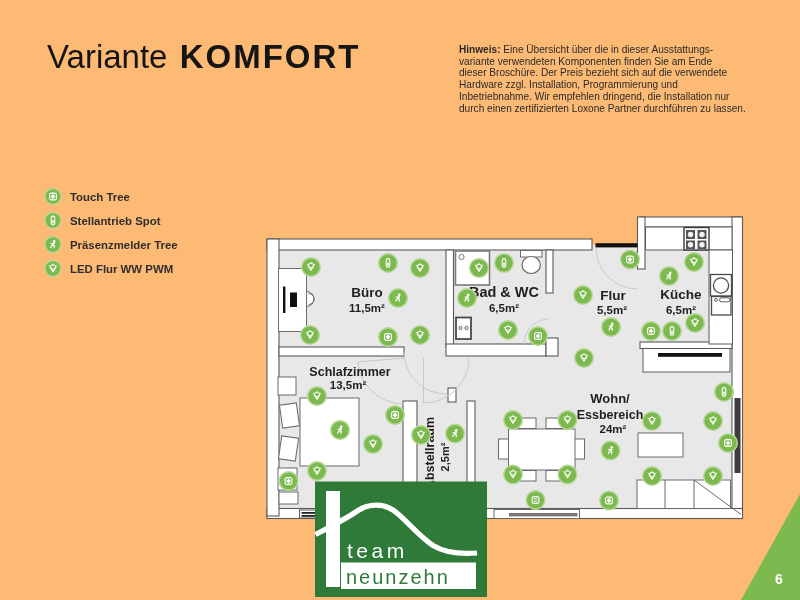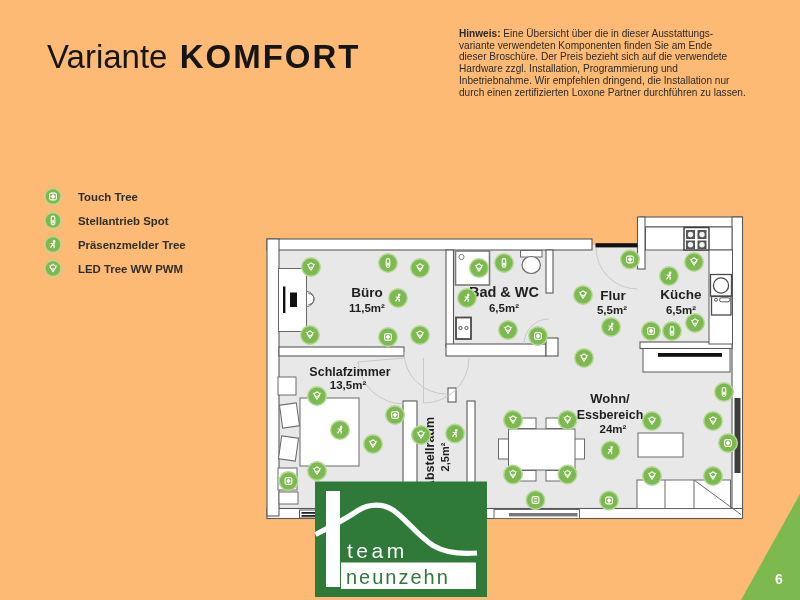--- a/index.html
+++ b/index.html
@@ -1,33 +1,33 @@
 <!DOCTYPE html>
 <html><head>
 <meta charset="utf-8">
 <style>
   html,body{margin:0;padding:0;background:#fff;}
   #page{position:relative;width:800px;height:600px;overflow:hidden;background:#fdba74;
         font-family:"Liberation Sans", sans-serif;}
   #title{position:absolute;left:47px;top:38px;font-size:33px;color:#151515;}
   #title b{letter-spacing:2px;margin-left:3px;}
   #title b{font-weight:bold;}
-  #hinweis{position:absolute;left:459px;top:28px;width:330px;font-size:10.1px;line-height:11.7px;color:#2a2a2a;}
-  .legtxt{position:absolute;left:70px;font-size:11.4px;font-weight:bold;color:#2e2e2e;margin-left:8px;}
+  #hinweis{position:absolute;left:459px;top:44px;width:330px;font-size:10.1px;line-height:11.7px;color:#2a2a2a;}
+  .legtxt{position:absolute;left:70px;font-size:11.4px;font-weight:bold;color:#2e2e2e;}
 </style>
 </head>
 <body>
 <div id="page">
   <div id="title">Variante <b>KOMFORT</b></div>
   <div id="hinweis"><b>Hinweis:</b> Eine Übersicht über die in dieser Ausstattungs-<br>variante verwendeten Komponenten finden Sie am Ende<br>dieser Broschüre. Der Preis bezieht sich auf die verwendete<br>Hardware zzgl. Installation, Programmierung und<br>Inbetriebnahme. Wir empfehlen dringend, die Installation nur<br>durch einen zertifizierten Loxone Partner durchführen zu lassen.</div>
 
   <div class="legtxt" style="top:190.5px;">Touch Tree</div>
   <div class="legtxt" style="top:214.5px;">Stellantrieb Spot</div>
   <div class="legtxt" style="top:238.5px;text-align:center;">Präsenzmelder Tree</div>
-  <div class="legtxt" style="top:262.5px;">LED Tree WW PWM</div>
+  <div class="legtxt" style="top:262.5px;">LED Flur WW PWM</div>
 
 <svg width="800" height="600" viewBox="0 0 800 600" style="position:absolute;left:0;top:0;">
 <defs>
   <g id="ic-touch">
     <rect x="-3.4" y="-3.4" width="6.8" height="6.8" rx="1.6" fill="none" stroke="#fff" stroke-width="1.1"></rect>
     <path d="M0,-2.4 L2.4,0 L0,2.4 L-2.4,0 Z" fill="#fff"></path>
   </g>
   <g id="ic-stell">
     <rect x="-1.8" y="-4.4" width="3.6" height="8.8" rx="1.8" fill="none" stroke="#fff" stroke-width="1.1"></rect>
     <rect x="-0.8" y="-0.5" width="1.6" height="3.6" rx="0.8" fill="#fff"></rect>

